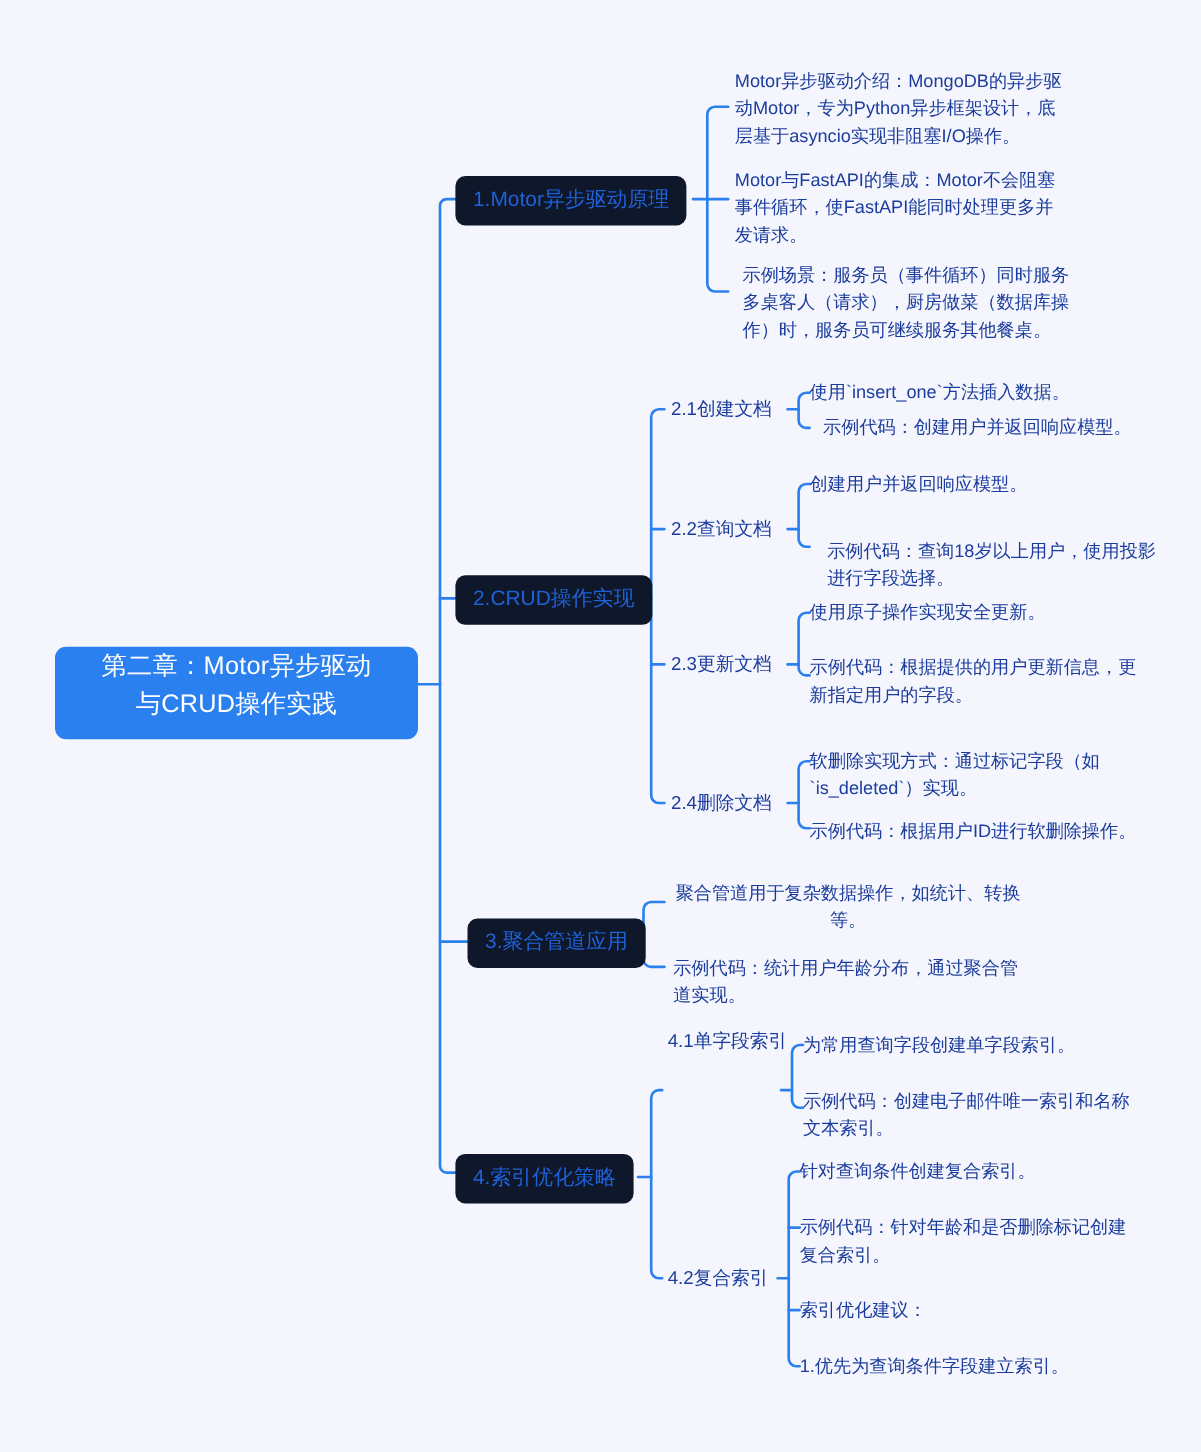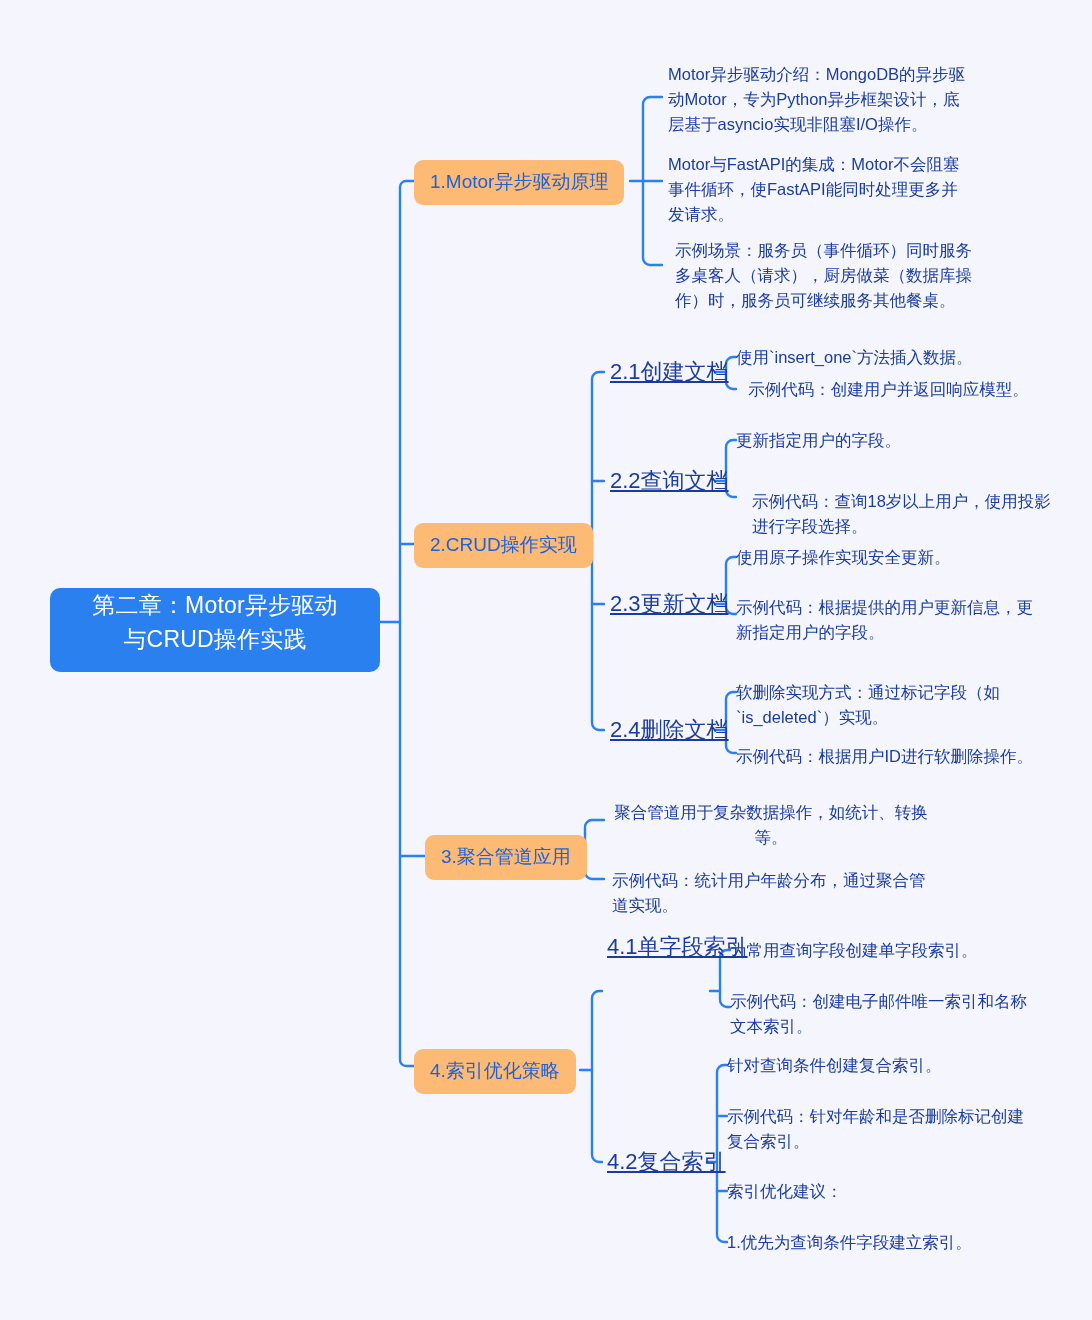--- a/index.html
+++ b/index.html
@@ -38,37 +38,36 @@
     border-radius: 10px;
     font-size: 23px;
     line-height: 34px;
     text-align: center;
     padding: 0 18px 16px 18px;
     letter-spacing: 0.2px;
   }
 
   
   .branch {
-    background: #fdba74;
+    background: #0f172a;
     color: #1f62d8;
     border-radius: 9px;
     font-size: 19px;
     line-height: 26px;
     padding: 9px 16px 10px 16px;
     text-align: center;
     white-space: nowrap;
   }
 
   
   .sub {
     color: #1b3c9c;
-    font-size: 22px;
+    font-size: 17px;
     line-height: 24px;
     white-space: nowrap;
-    text-decoration: underline;
   }
 
   
   .leaf {
     color: #1b3c9c;
     font-size: 16.5px;
     line-height: 25px;
   }
 </style>
 </head>
@@ -133,21 +132,21 @@
   <div class="node leaf" style="left:668px; top:152px; width:302px;">Motor与FastAPI的集成：Motor不会阻塞事件循环，使FastAPI能同时处理更多并发请求。</div>
   <div class="node leaf" style="left:675px; top:238px; width:300px;">示例场景：服务员（事件循环）同时服务多桌客人（请求），厨房做菜（数据库操作）时，服务员可继续服务其他餐桌。</div>
 
   <div class="node branch" style="left:414px; top:523px;">2.CRUD操作实现</div>
 
   <div class="node sub" style="left:610px; top:360px;">2.1创建文档</div>
   <div class="node leaf" style="left:736px; top:345px; width:305px;">使用`insert_one`方法插入数据。</div>
   <div class="node leaf" style="left:736px; top:377px; width:305px;text-align:center;">示例代码：创建用户并返回响应模型。</div>
 
   <div class="node sub" style="left:610px; top:469px;">2.2查询文档</div>
-  <div class="node leaf" style="left:736px; top:428px; width:300px;">更新指定用户的字段。</div>
+  <div class="node leaf" style="left:736px; top:428px; width:300px;">创建用户并返回响应模型。</div>
   <div class="node leaf" style="left:736px; top:489px; width:300px;margin-left:16px;">示例代码：查询18岁以上用户，使用投影进行字段选择。</div>
 
   <div class="node sub" style="left:610px; top:592px;">2.3更新文档</div>
   <div class="node leaf" style="left:736px; top:545px; width:300px;">使用原子操作实现安全更新。</div>
   <div class="node leaf" style="left:736px; top:595px; width:300px;">示例代码：根据提供的用户更新信息，更新指定用户的字段。</div>
 
   <div class="node sub" style="left:610px; top:718px;">2.4删除文档</div>
   <div class="node leaf" style="left:736px; top:680px; width:292px;">软删除实现方式：通过标记字段（如`is_deleted`）实现。</div>
   <div class="node leaf" style="left:736px; top:744px; width:300px;">示例代码：根据用户ID进行软删除操作。</div>
 

